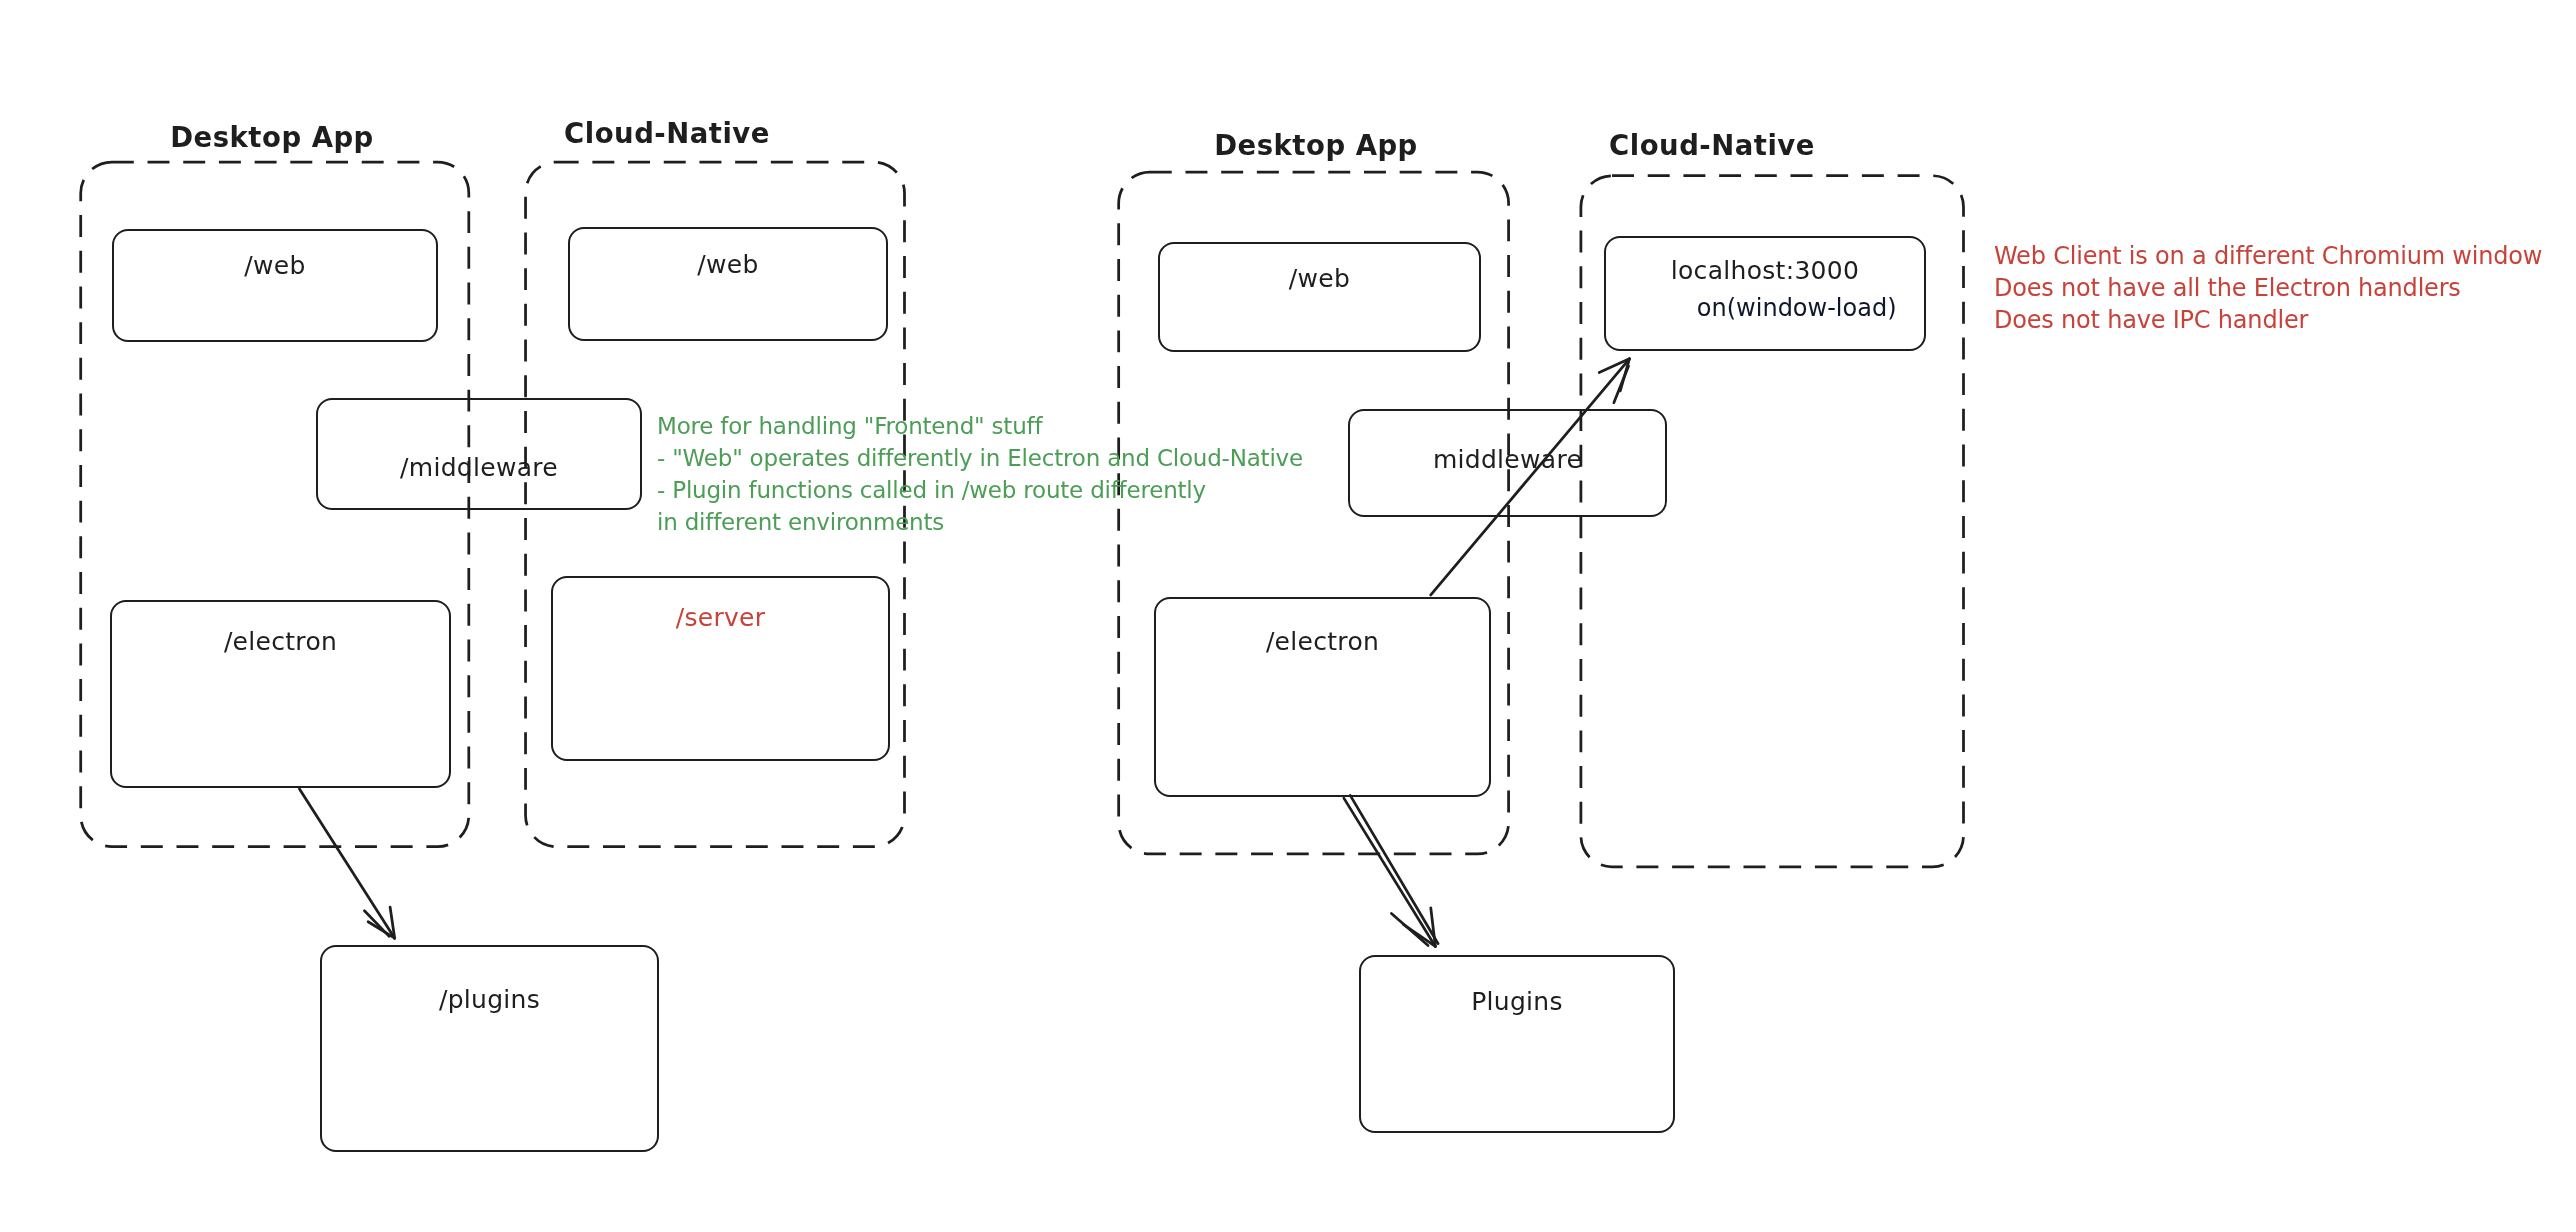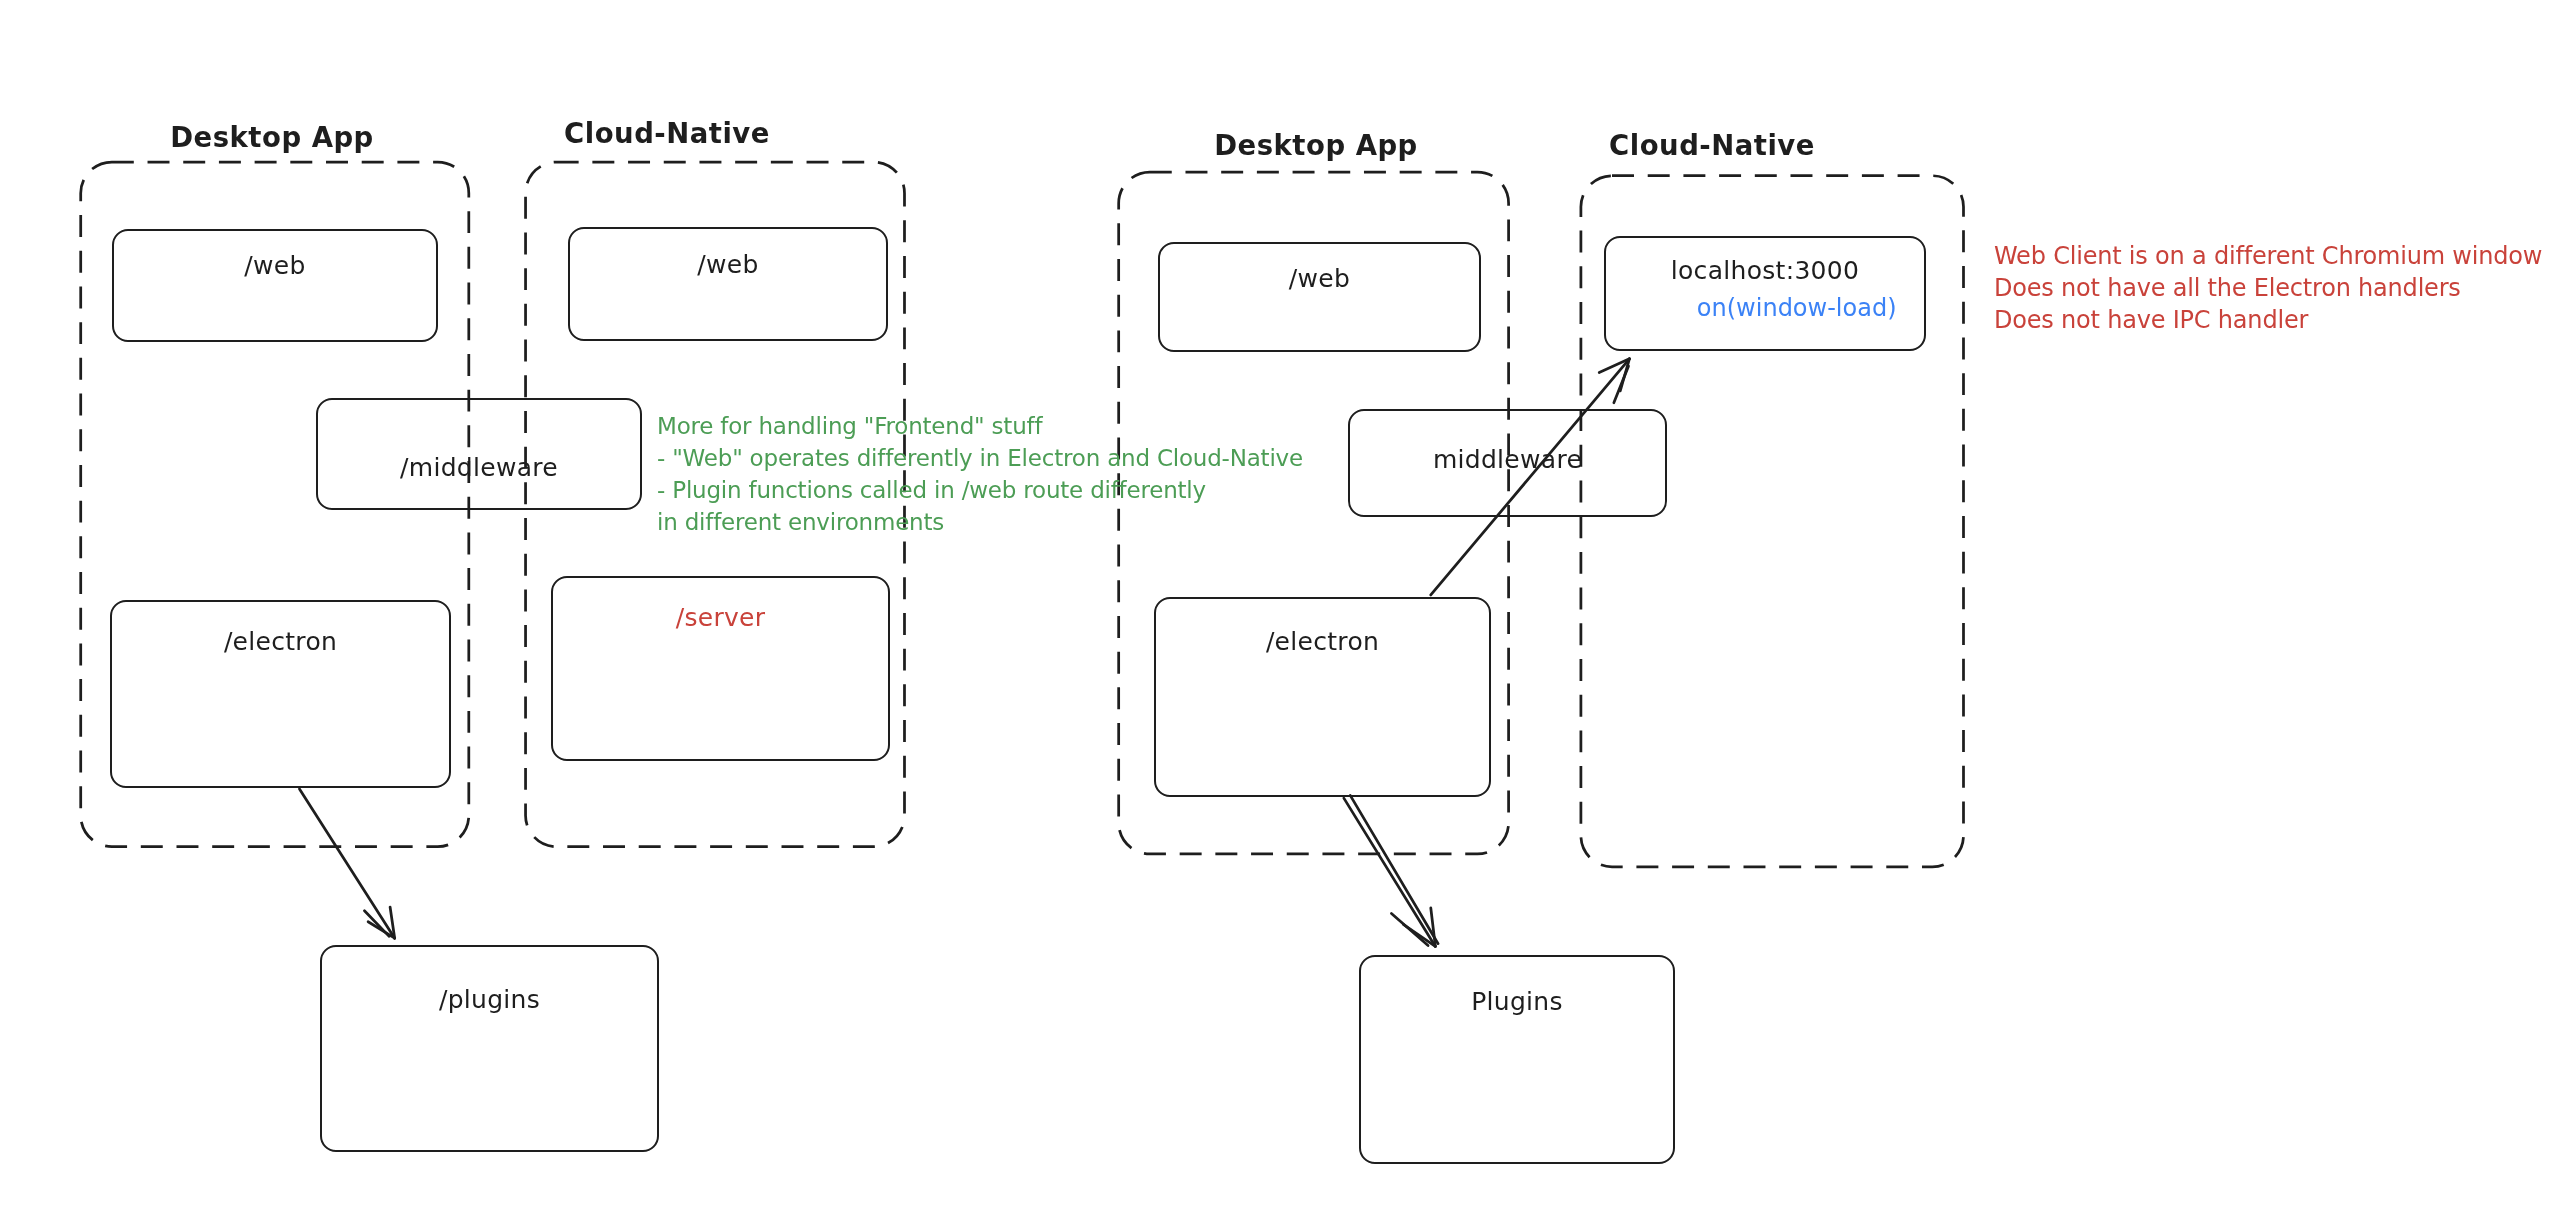--- a/index.html
+++ b/index.html
@@ -29,21 +29,21 @@
     font-size:25px;letter-spacing:0.3px;white-space:nowrap;
   }
   .note{
     position:absolute;z-index:3;line-height:32px;white-space:nowrap;
   }
   .note div{white-space:nowrap;}
   .green-note{font-size:23px;color:#4c9d55;letter-spacing:-0.2px;}
   .red-note{font-size:24px;color:#c9423a;letter-spacing:-0.2px;}
   .red-text{color:#c9423a;}
   .sub-label{
-    display:block;font-size:24px;color:#3b82f6;
+    display:block;font-size:24px;color:#0f172a;
     text-align:right;padding-right:27.5px;margin-top:9.2px;white-space:nowrap;
   }
 </style>
 </head>
 <body>
 
 <div id="canvas">
 
   <svg id="sketch-layer" width="2576" height="1232" viewBox="0 0 2814 1346">
 
@@ -116,21 +116,21 @@
   </div>
 
   <div class="node" style="left:1348px;top:409px;width:319px;height:108px;padding-top:34px;">
     <span class="node-label">middleware</span>
   </div>
 
   <div class="node" style="left:1154px;top:597px;width:337px;height:200px;padding-top:27.5px;">
     <span class="node-label">/electron</span>
   </div>
 
-  <div class="node" style="left:1359px;top:955px;width:316px;height:209px;padding-top:30px;">
+  <div class="node" style="left:1359px;top:955px;width:316px;height:178px;padding-top:30px;">
     <span class="node-label">Plugins</span>
   </div>
 
   <div class="note green-note" style="left:657px;top:410px;">
     <div>More for handling "Frontend" stuff</div>
     <div>- "Web" operates differently in Electron and Cloud-Native</div>
     <div>- Plugin functions called in /web route differently</div>
     <div>in different environments</div>
   </div>
 

